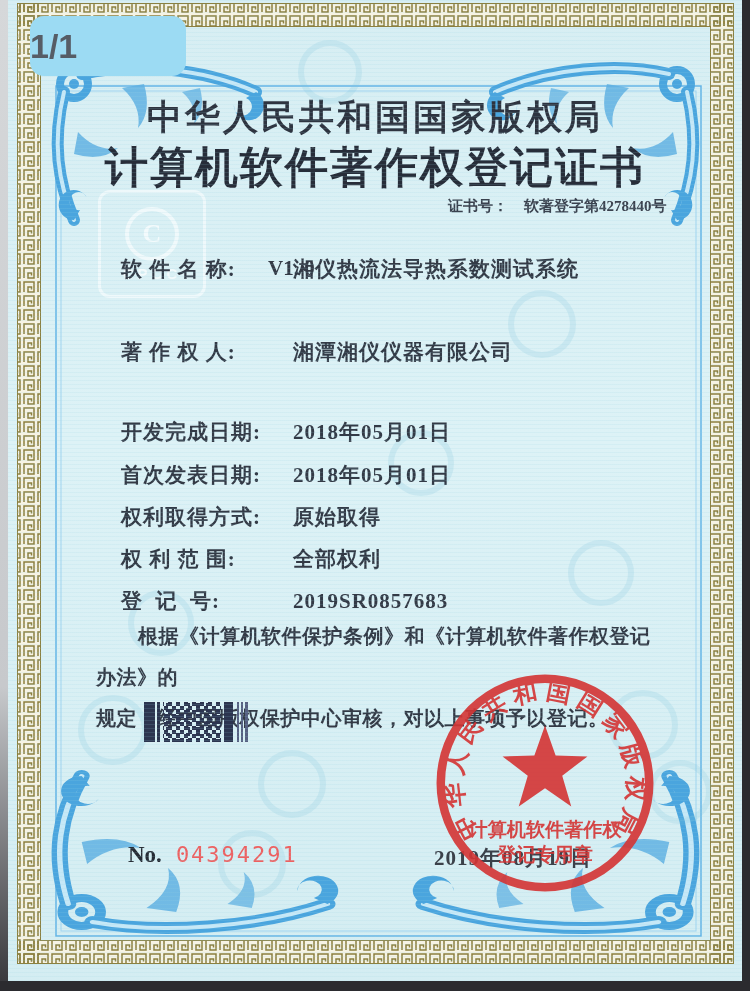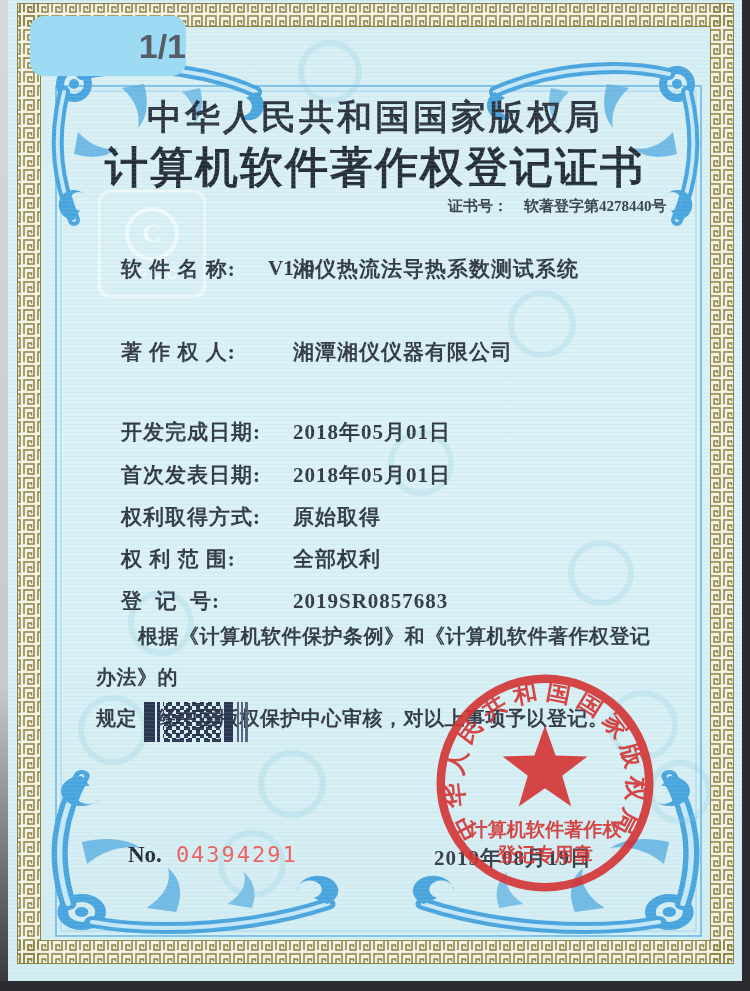--- a/index.html
+++ b/index.html
@@ -8,21 +8,21 @@
   .edge-sliver{position:absolute;left:0;top:0;width:8px;height:981px;
        background:linear-gradient(#d6d8da 0%,#c7c9cc 70%,#3a3a3e 100%);}
   .paper{position:absolute;left:8px;top:0;width:734px;height:981px;
        background:linear-gradient(180deg,#d7eef3 0%,#ddf2f6 45%,#d4edf2 100%);overflow:hidden;}
   .paper::after{content:"";position:absolute;inset:0;pointer-events:none;
        background:repeating-linear-gradient(0deg,rgba(150,210,225,.14) 0 1px,transparent 1px 4px);}
   .border-svg{position:absolute;left:0;top:0;}
   .wm-ring{position:absolute;border-radius:50%;border:6px solid rgba(125,195,220,.20);pointer-events:none;}
   
   .badge{position:absolute;left:30px;top:16px;width:156px;height:60px;background:#9cdbf3;
-       border-radius:14px;display:flex;align-items:center;justify-content:flex-end;
+       border-radius:14px;display:flex;align-items:center;justify-content:flex-start;
        font-family:"Liberation Sans","DejaVu Sans",sans-serif;font-weight:bold;font-size:34px;color:#565d66;}
   
   .title1{position:absolute;left:0;top:94px;width:100%;text-align:center;font-size:35px;
        font-weight:bold;color:#2e3440;letter-spacing:3px;}
   .title2{position:absolute;left:0;top:139px;width:100%;text-align:center;font-size:43px;
        font-weight:bold;color:#272d39;letter-spacing:2px;}
   .certno{position:absolute;left:440px;top:197px;font-size:15px;color:#3a414e;font-weight:bold;}
   .certno .val{margin-left:16px;}
   .field{position:absolute;left:88px;font-size:21px;font-weight:bold;color:#333a46;letter-spacing:1px;white-space:pre;}
   .field .lbl{display:inline-block;width:164px;}

